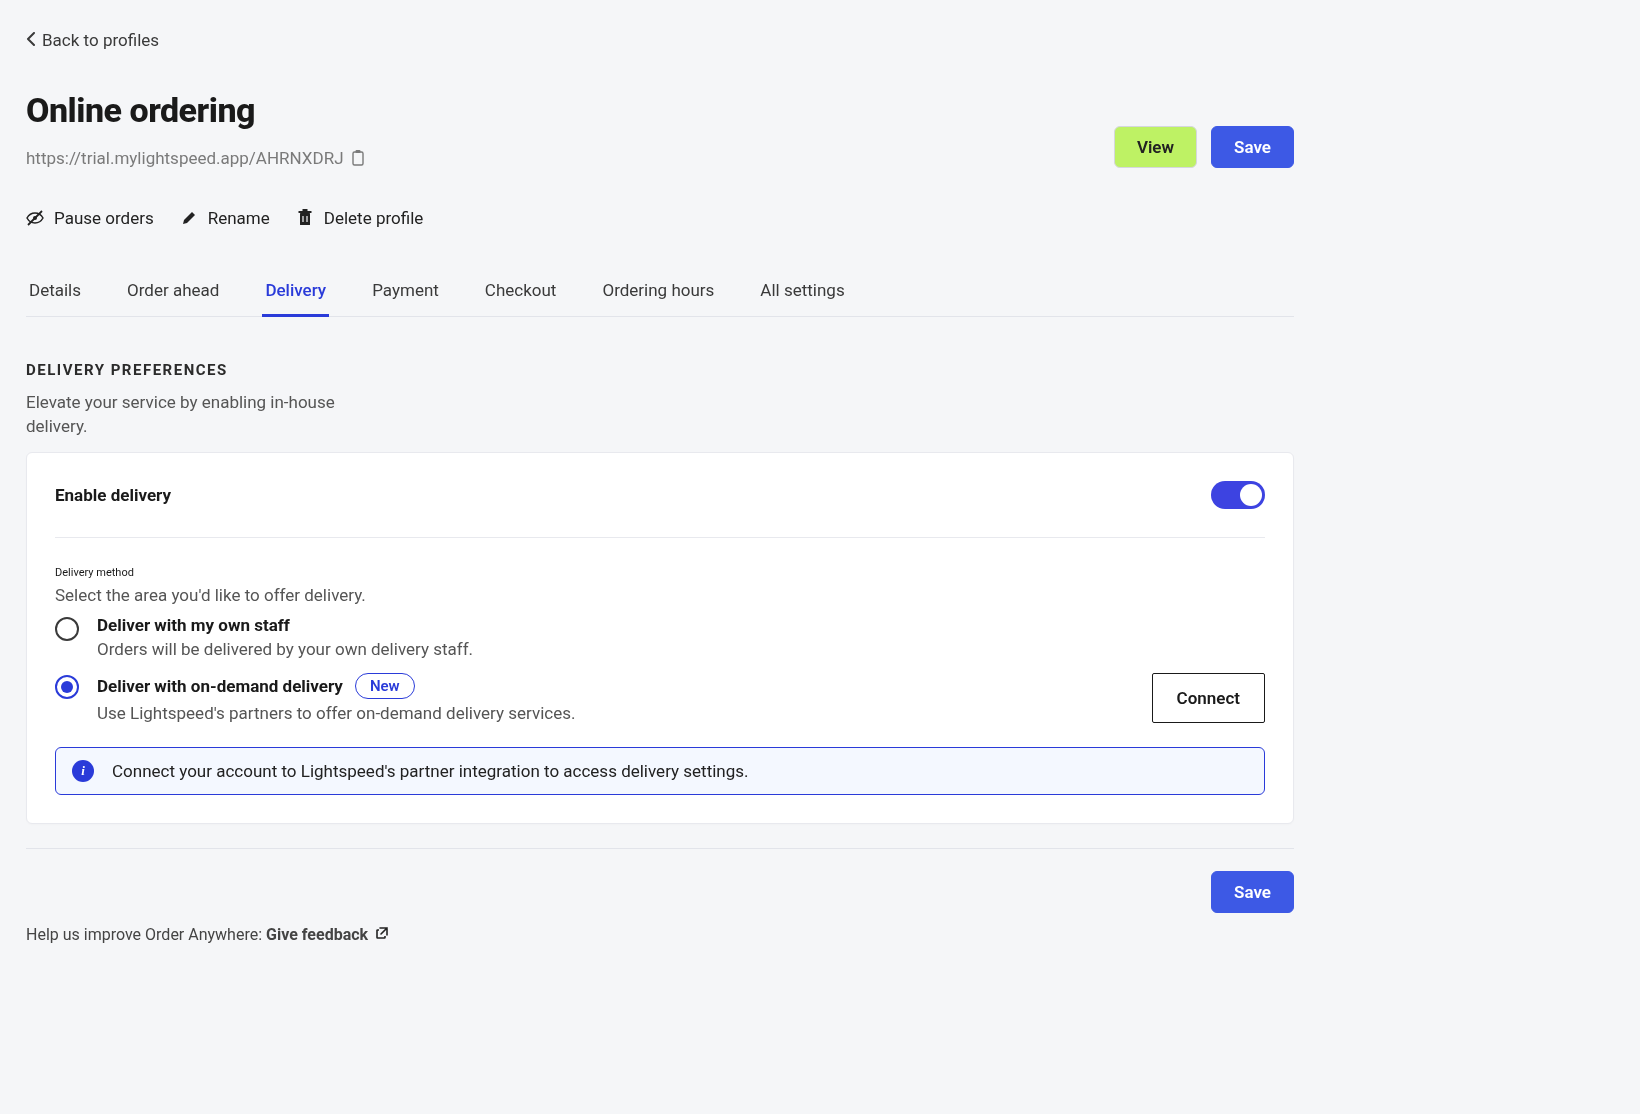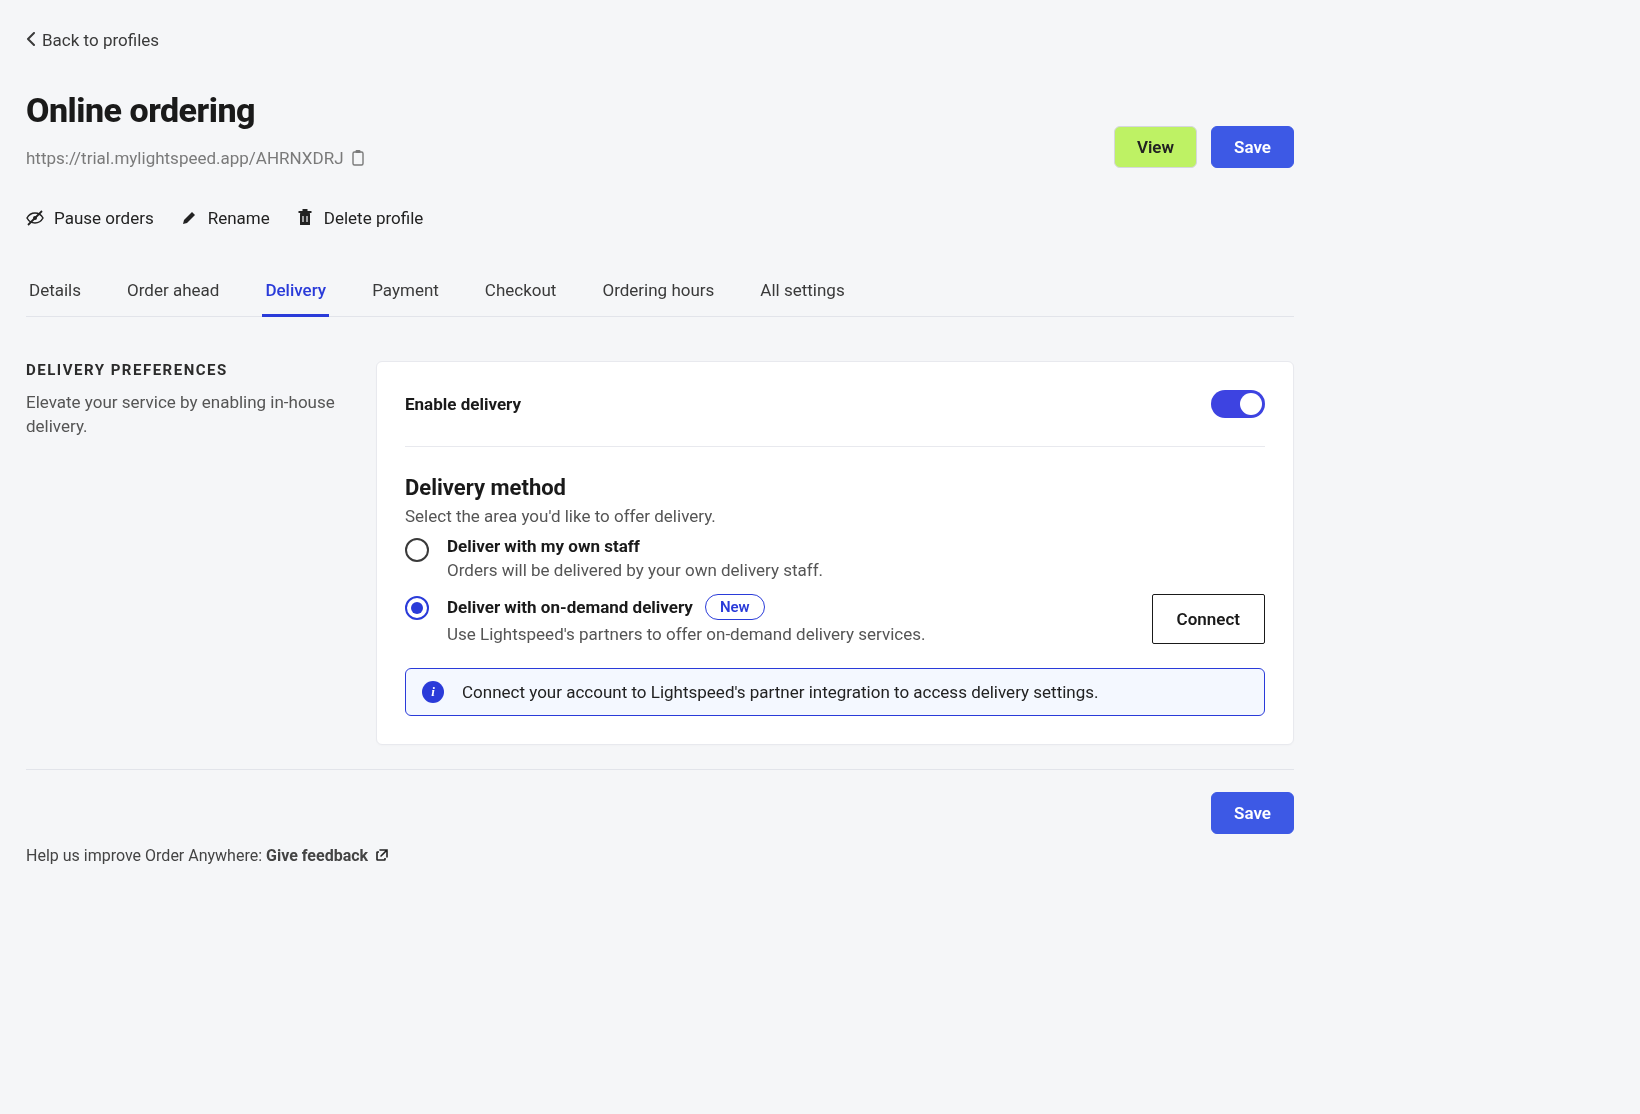--- a/index.html
+++ b/index.html
@@ -120,22 +120,23 @@
   }
   .tab.active::after {
     content: "";
     position: absolute;
     left: 0; right: 0; bottom: -1px;
     height: 3px;
     background: #2a3bd9;
   }
   .main-row {
     display: flex;
-    gap: 36px;
+    gap: 13px;
     margin-bottom: 24px;
+    flex-direction: column;
   }
   .sidebar-col {
     width: 314px;
     flex-shrink: 0;
   }
   .section-label {
     font-size: 15px;
     font-weight: 700;
     letter-spacing: 1.5px;
     color: #2b2b2b;
@@ -175,22 +176,22 @@
     cursor: pointer;
   }
   .toggle-knob {
     position: absolute;
     right: 3px; top: 3px;
     width: 22px; height: 22px;
     background: #fff;
     border-radius: 50%;
   }
   .method-title {
-    font-size: 22px;
-    font-weight: 700;
+    font-size: 11px;
+    font-weight: 400;
     margin-bottom: 6px;
     margin-top: 28px;
   }
   .method-sub {
     font-size: 17px;
     color: #555;
     margin-bottom: 10px;
   }
   .radio-block {
     display: flex;

